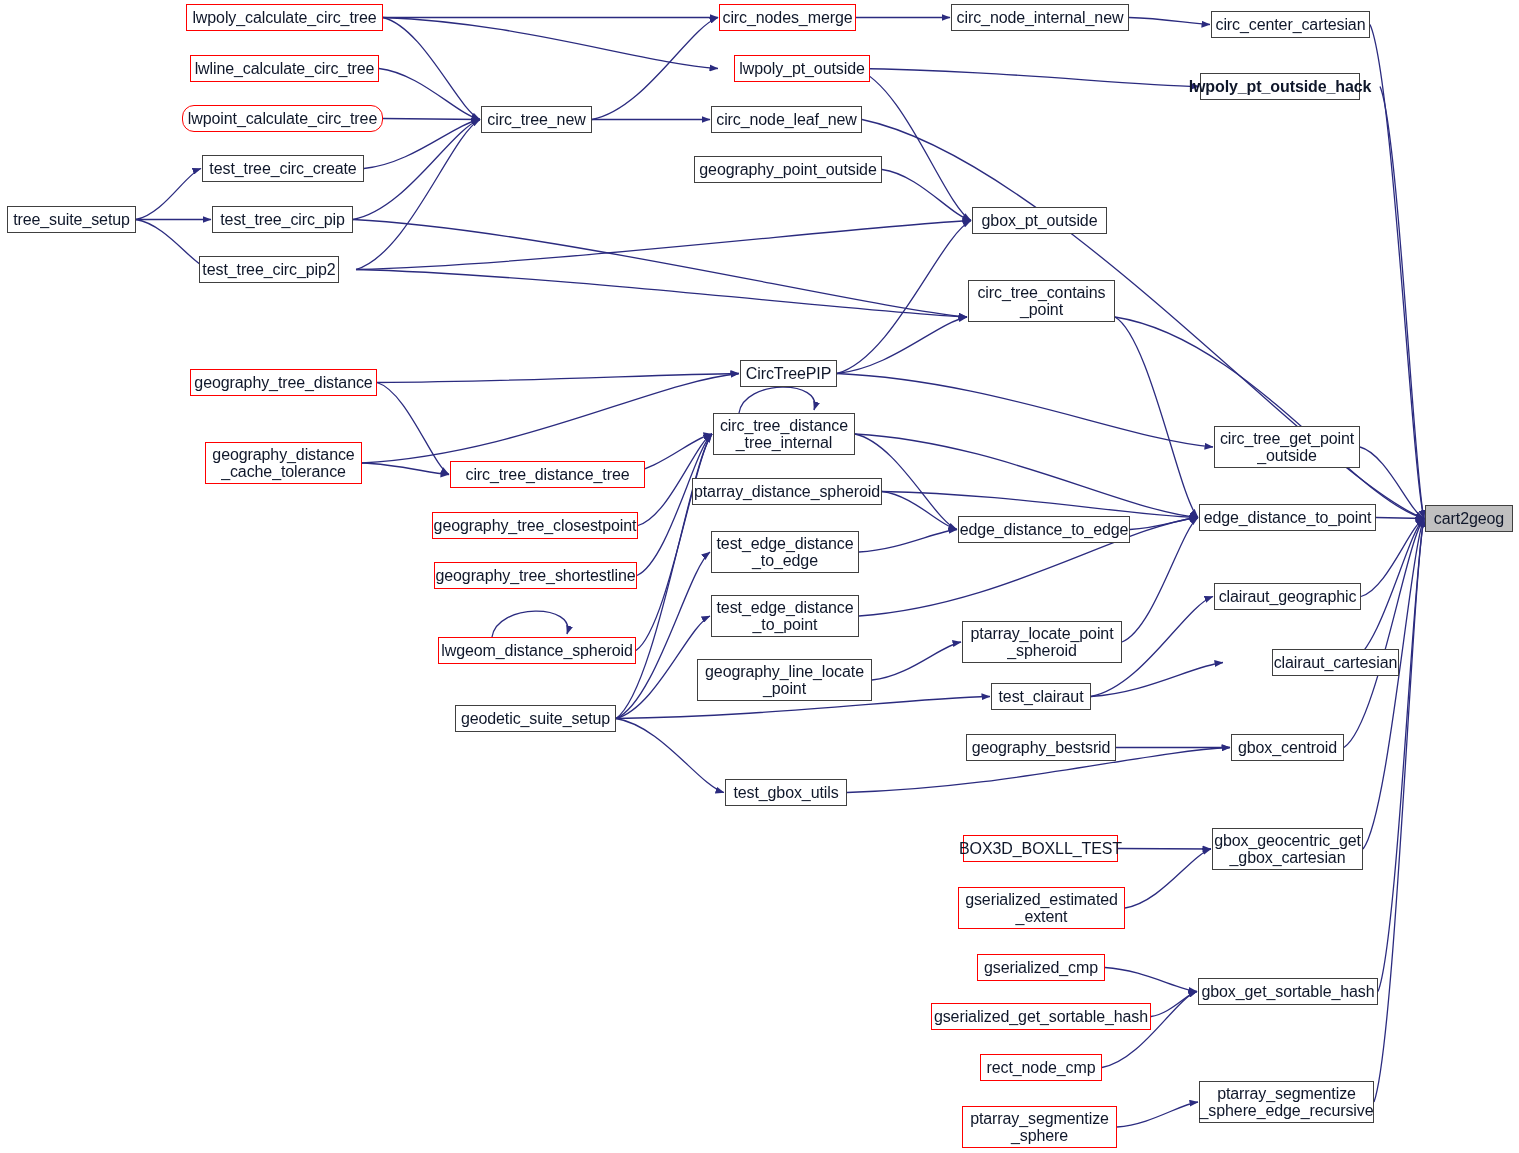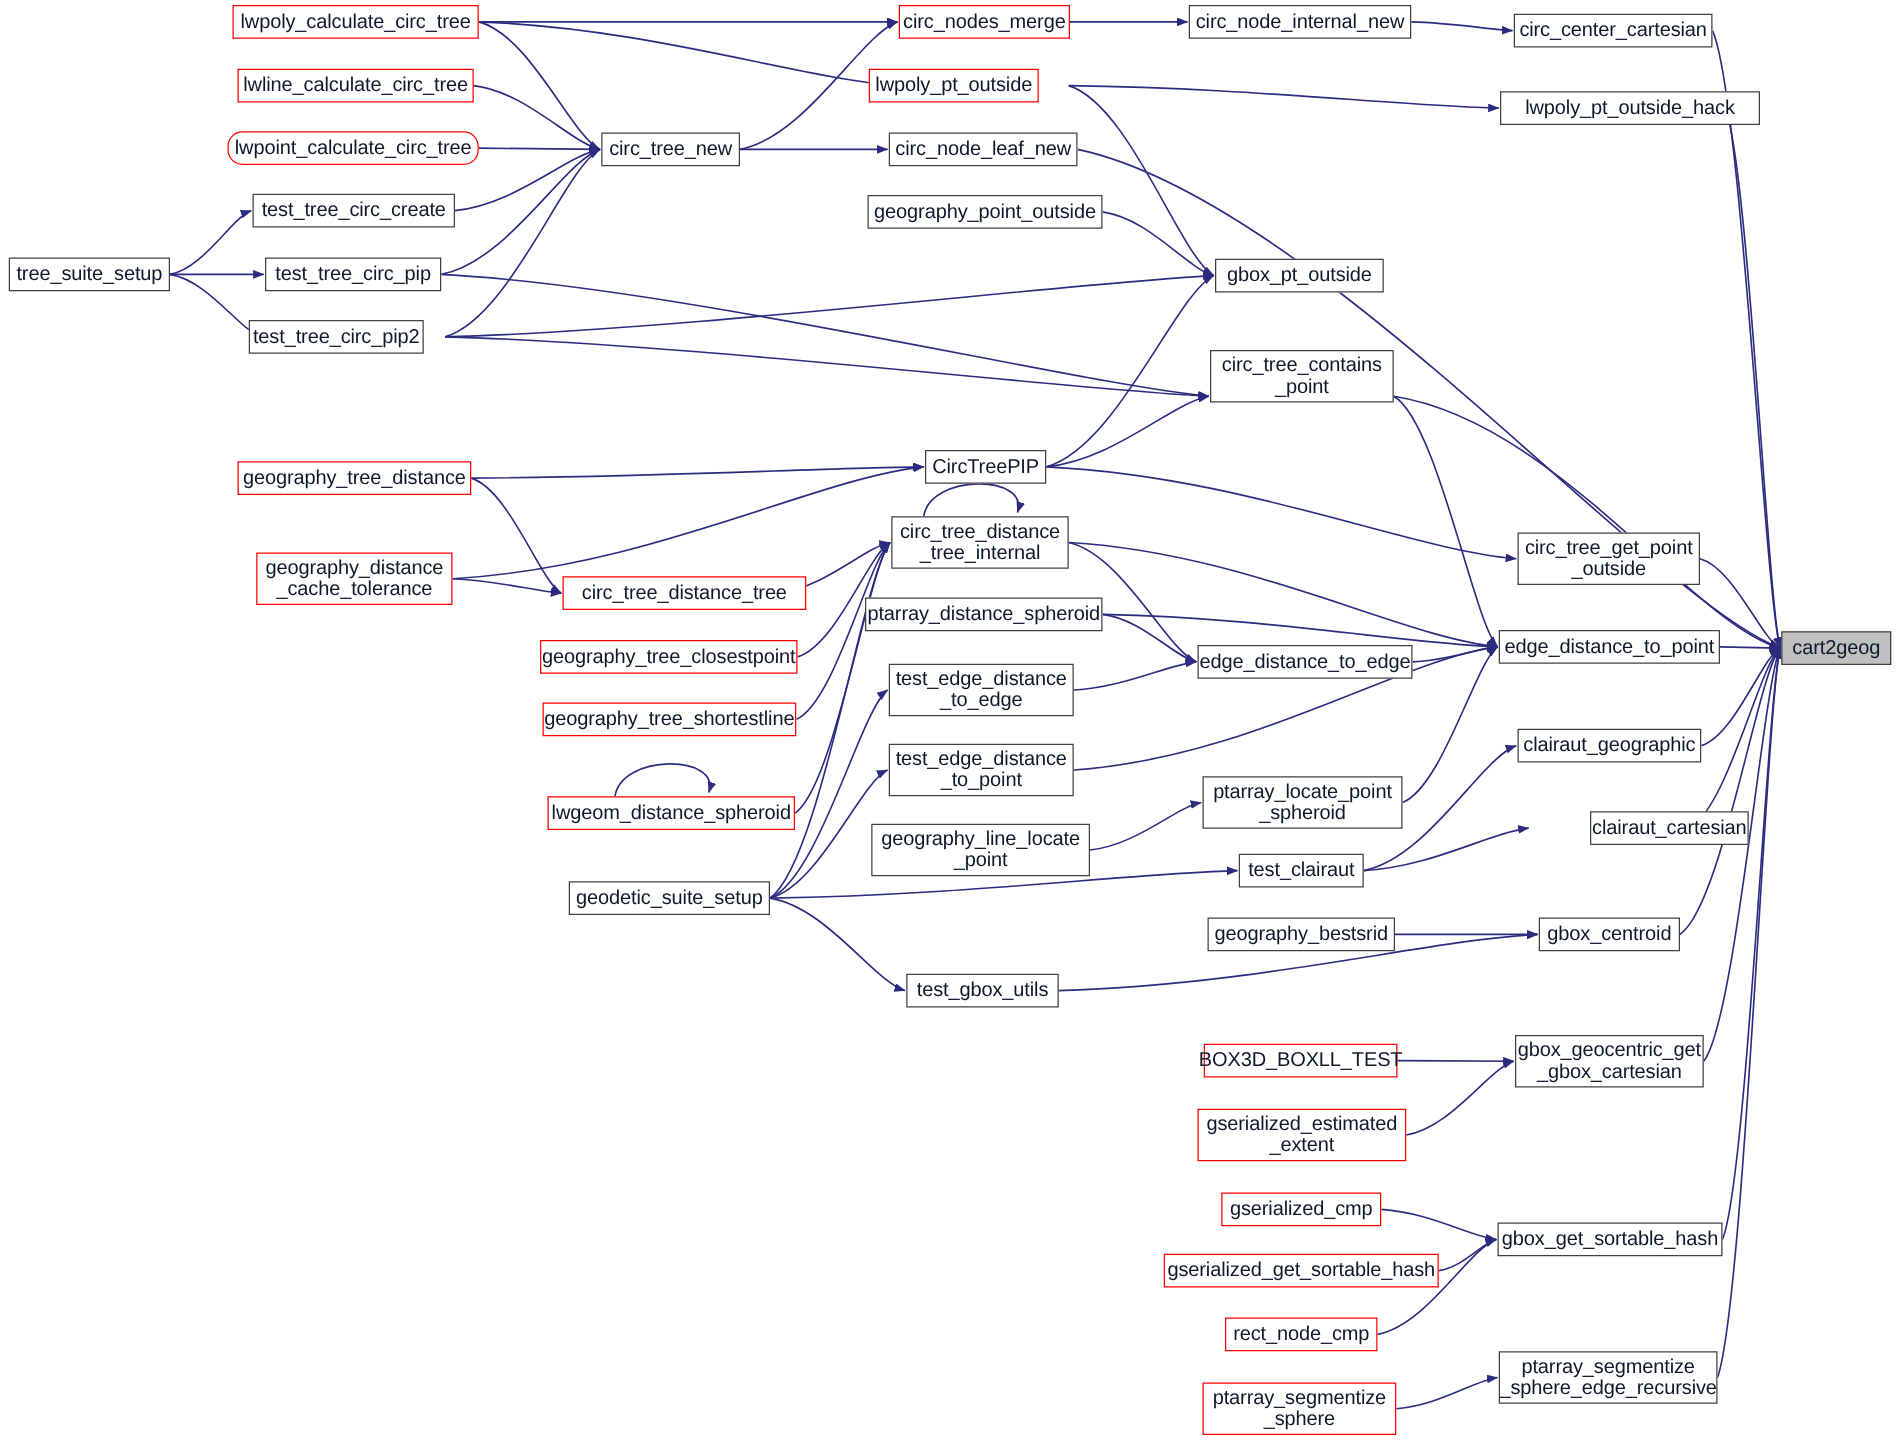--- a/index.html
+++ b/index.html
@@ -111,22 +111,22 @@
         <path d="M1374,1102 C1395,1043.65 1412.45,576.85 1424,518.5" fill="none" stroke="#2b2b7f" stroke-width="1.3" marker-end="url(#ah)"></path>
         <path d="M1117,1127 C1151.02,1124.5 1179.289,1104.5 1198,1102" fill="none" stroke="#2b2b7f" stroke-width="1.3" marker-end="url(#ah)"></path>
       </g>
   </svg>
   <div id="node-layer">
       <div class="node red" style="left: 186px; top: 4px; width: 197px; height: 27px;">lwpoly_calculate_circ_tree</div>
       <div class="node red" style="left: 719px; top: 4px; width: 137px; height: 27px;">circ_nodes_merge</div>
       <div class="node" style="left: 951px; top: 4px; width: 178px; height: 27px;">circ_node_internal_new</div>
       <div class="node" style="left: 1211px; top: 11px; width: 159px; height: 27px;">circ_center_cartesian</div>
       <div class="node red" style="left: 190px; top: 55px; width: 189px; height: 27px;">lwline_calculate_circ_tree</div>
-      <div class="node red" style="left: 695px; top: 55px; width: 136px; height: 27px;">lwpoly_pt_outside</div>
-      <div class="node" style="left: 1200px; top: 73px; width: 208px; height: 27px;">lwpoly_pt_outside_hack</div>
+      <div class="node red" style="left: 734px; top: 55px; width: 136px; height: 27px;">lwpoly_pt_outside</div>
+      <div class="node" style="left: 1200px; top: 73px; width: 160px; height: 27px; font-weight: bold;">lwpoly_pt_outside_hack</div>
       <div class="node red" style="left: 182px; top: 105px; width: 201px; height: 27px; border-radius: 12px;">lwpoint_calculate_circ_tree</div>
       <div class="node" style="left: 481px; top: 106px; width: 111px; height: 27px;">circ_tree_new</div>
       <div class="node" style="left: 711px; top: 106px; width: 151px; height: 27px;">circ_node_leaf_new</div>
       <div class="node" style="left: 202px; top: 155px; width: 162px; height: 27px;">test_tree_circ_create</div>
       <div class="node" style="left: 694px; top: 156px; width: 188px; height: 27px;">geography_point_outside</div>
       <div class="node" style="left: 7px; top: 206px; width: 129px; height: 27px;">tree_suite_setup</div>
       <div class="node" style="left: 212px; top: 206px; width: 141px; height: 27px;">test_tree_circ_pip</div>
       <div class="node" style="left: 972px; top: 207px; width: 135px; height: 27px;">gbox_pt_outside</div>
       <div class="node" style="left: 199px; top: 256px; width: 140px; height: 27px;">test_tree_circ_pip2</div>
       <div class="node" style="left: 968px; top: 280px; width: 147px; height: 42px;">circ_tree_contains

